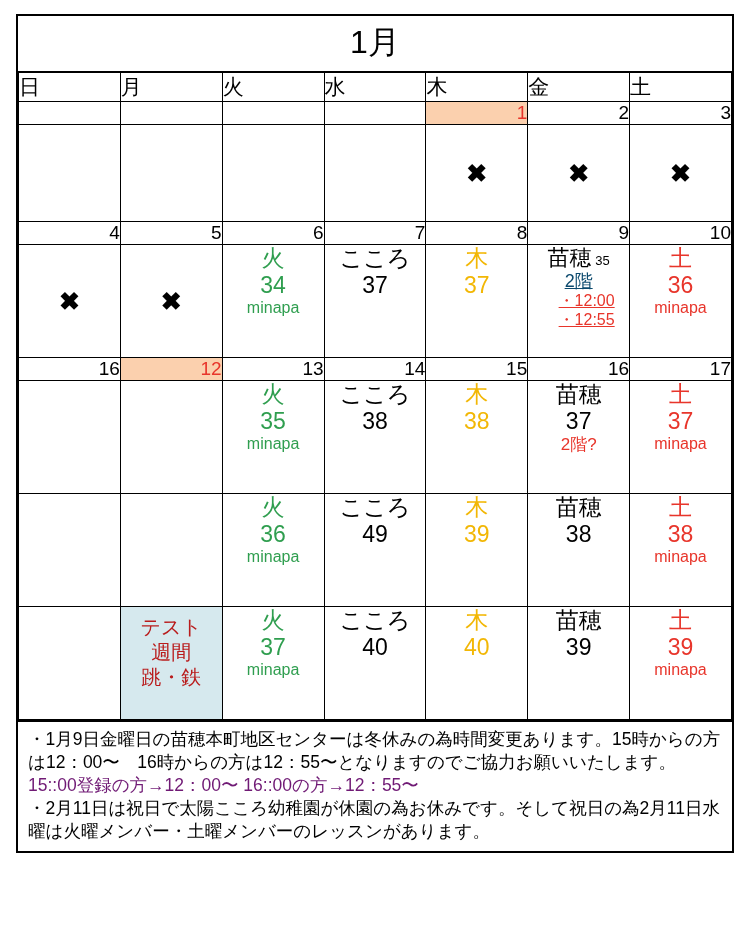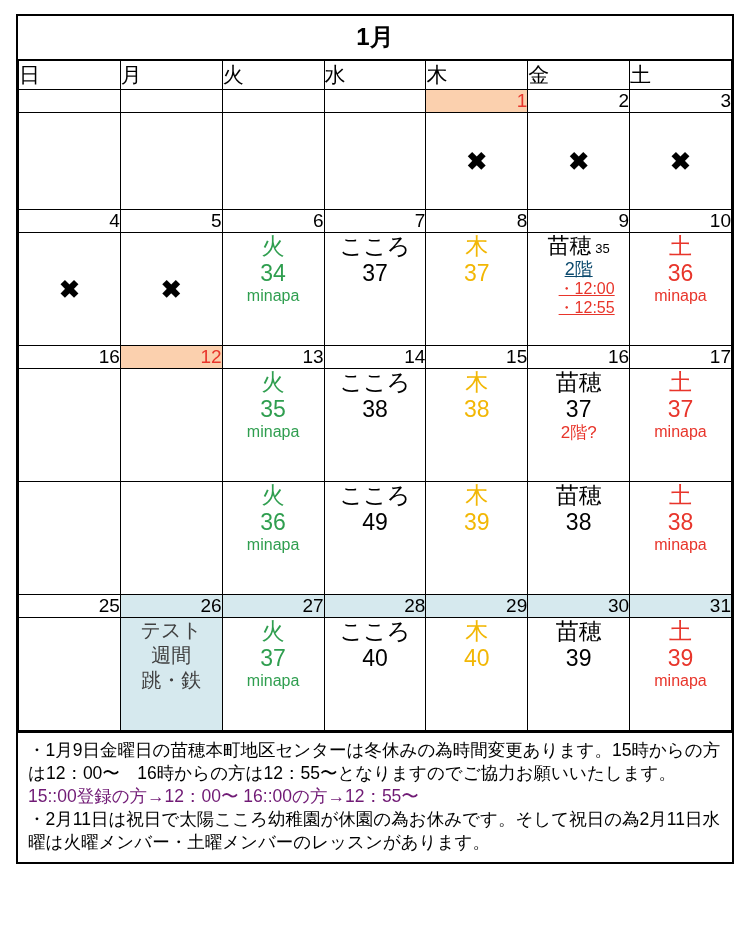--- a/index.html
+++ b/index.html
@@ -32,25 +32,25 @@
     table-layout: fixed;
   }
   table.cal td, table.cal th {
     border: 1px solid #000;
     padding: 0;
     margin: 0;
     vertical-align: top;
   }
   .month-title {
     text-align: center;
-    font-size: 24px;
+    font-size: 32px;
     padding: 5px 0 6px 0;
     border: none;
     border-bottom: 1px solid #000;
-    font-weight: bold;
+    font-weight: normal;
   }
   .dow {
     font-size: 21px;
     text-align: left;
     padding: 2px 0 2px 8px;
     font-weight: normal;
     height: 28px;
   }
   .daynum {
     font-size: 19px;
@@ -85,23 +85,24 @@
   .black { color: #000; }
   .lbl-mid { font-size: 23px; display: block; }
   .lbl-small { font-size: 17px; display: block; }
   .lbl-tiny { font-size: 13px; }
   .minapa-green { color: #2f9e4f; font-size: 16px; display: block; }
   .minapa-red { color: #e8352b; font-size: 16px; display: block; }
   .nibkai { color: #0c4a6e; font-size: 18px; text-decoration: underline; display: block; }
   .timeline { color: #e8352b; font-size: 16px; text-decoration: underline; display: block; text-align: center; padding-left: 16px;}
   .naibo-row { font-size: 22px; }
   .testweek {
-    color: #404040;
+    color: #b91c1c;
     font-size: 20px;
     line-height: 1.25;
+    margin-top: 8px;
   }
   .notes {
     border: 2px solid #000;
     border-top: none;
     box-sizing: border-box;
     padding: 6px 8px 8px 10px;
     font-size: 17.5px;
     line-height: 1.32;
   }
   .notes p { margin: 0; }
@@ -276,29 +277,20 @@
               </div>
             </td>
             <td class="content-cell">
               <div class="red">
                 <span class="lbl-mid">土</span>
                 <span class="lbl-mid">38</span>
                 <span class="minapa-red">minapa</span>
               </div>
             </td>
           </tr>
-          <tr class="numrow">
-            <td class="daynum">25</td>
-            <td class="daynum hl-blue">26</td>
-            <td class="daynum hl-blue">27</td>
-            <td class="daynum hl-blue">28</td>
-            <td class="daynum hl-blue">29</td>
-            <td class="daynum hl-blue">30</td>
-            <td class="daynum hl-blue">31</td>
-          </tr>
           <tr>
             <td class="content-cell"></td>
             <td class="content-cell hl-blue">
               <div class="testweek">
                 <div>テスト</div>
                 <div>週間</div>
                 <div>跳・鉄</div>
               </div>
             </td>
             <td class="content-cell">

